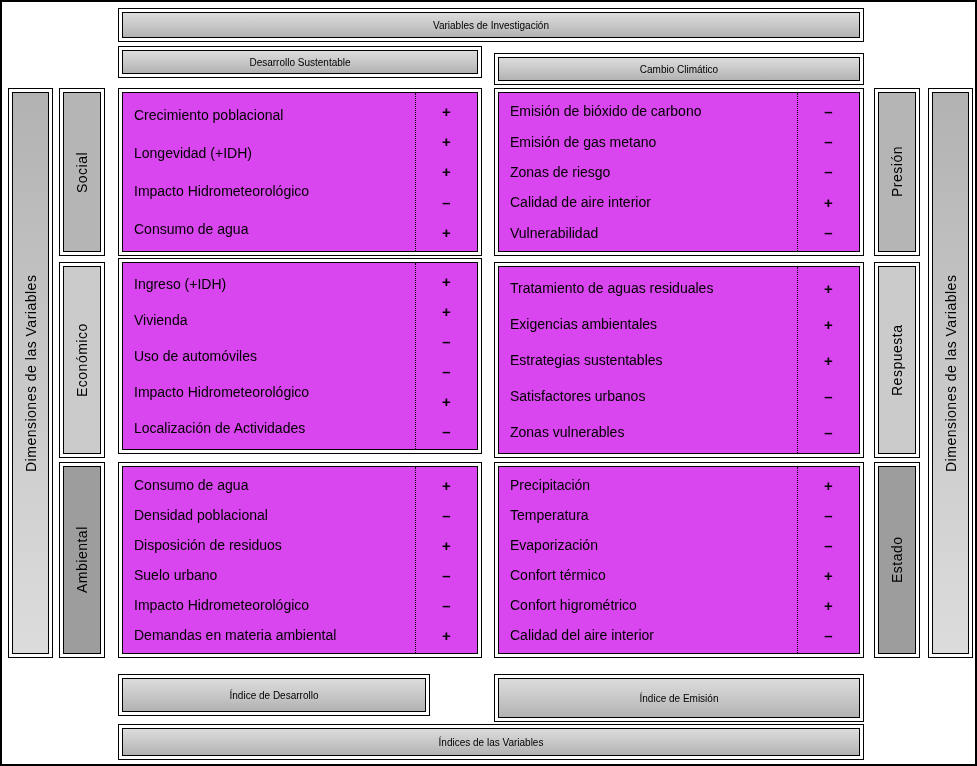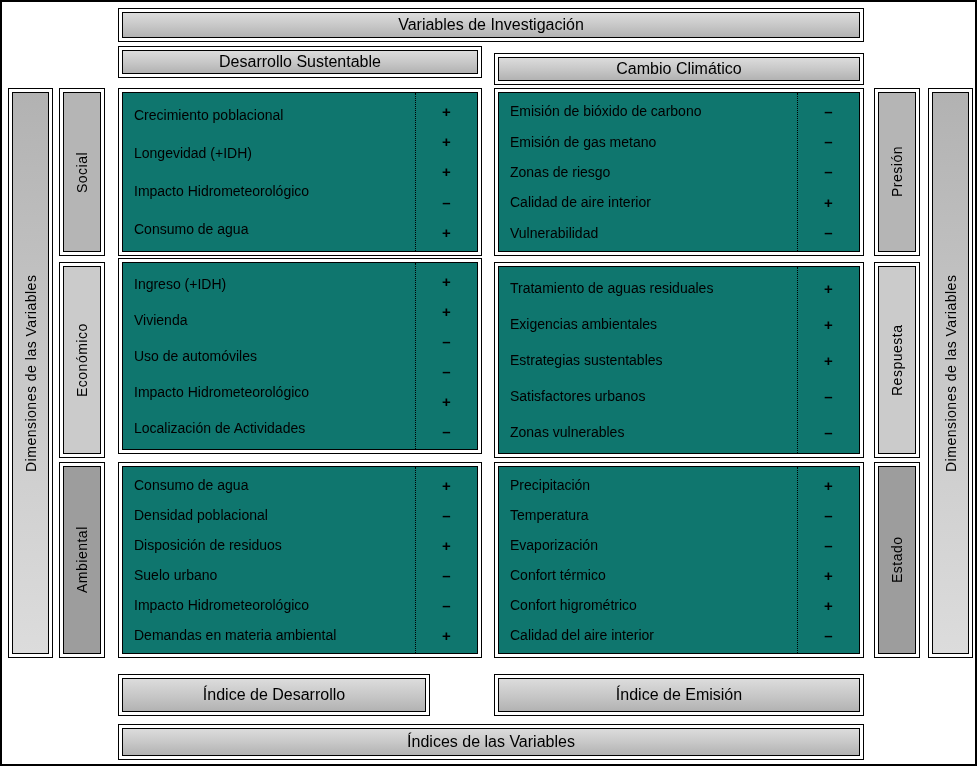--- a/index.html
+++ b/index.html
@@ -9,30 +9,30 @@
     background:#fff; border:2px solid #000; overflow:hidden;
   }
   .frame {
     position:absolute; border:1px solid #000; background:#fff; padding:3px;
   }
   .bar {
     width:100%; height:100%;
     border:1px solid #000;
     background:linear-gradient(180deg,#dcdcdc 0%,#c6c6c6 55%,#b2b2b2 100%);
     display:flex; align-items:center; justify-content:center;
-    font-size:16px; white-space:nowrap;
+    font-size:10px; white-space:nowrap;
   }
   .vbar {
     writing-mode:vertical-rl; transform:rotate(180deg);
     font-size:14px; letter-spacing:0.5px;
   }
   .labelbar { font-size:14px; }
   .content {
     width:100%; height:100%;
-    border:1px solid #000; background:#0f766e;
+    border:1px solid #000; background:#d946ef;
     display:flex; flex-direction:row;
   }
   .names {
     flex:1; display:flex; flex-direction:column;
     justify-content:space-around; padding:3px 4px 3px 11px;
     overflow:hidden;
   }
   .item-name { font-size:14px; white-space:nowrap; }
   .signs {
     width:62px; border-left:1px dotted #000;
@@ -204,20 +204,20 @@
     </div>
   </div>
 
   <div class="frame" style="left:872px;top:460px;width:46px;height:196px">
     <div class="bar vbar labelbar" style="background: rgb(157, 157, 157);">Estado</div>
   </div>
 
   <div class="frame" style="left:116px;top:672px;width:312px;height:42px">
     <div class="bar">Índice de Desarrollo</div>
   </div>
-  <div class="frame" style="left:492px;top:672px;width:370px;height:42px">
+  <div class="frame" style="left:492px;top:672px;width:370px;height:48px">
     <div class="bar">Índice de Emisión</div>
   </div>
   <div class="frame" style="left:116px;top:722px;width:746px;height:36px">
     <div class="bar">Índices de las Variables</div>
   </div>
 
 </div>
 
 </body></html>

